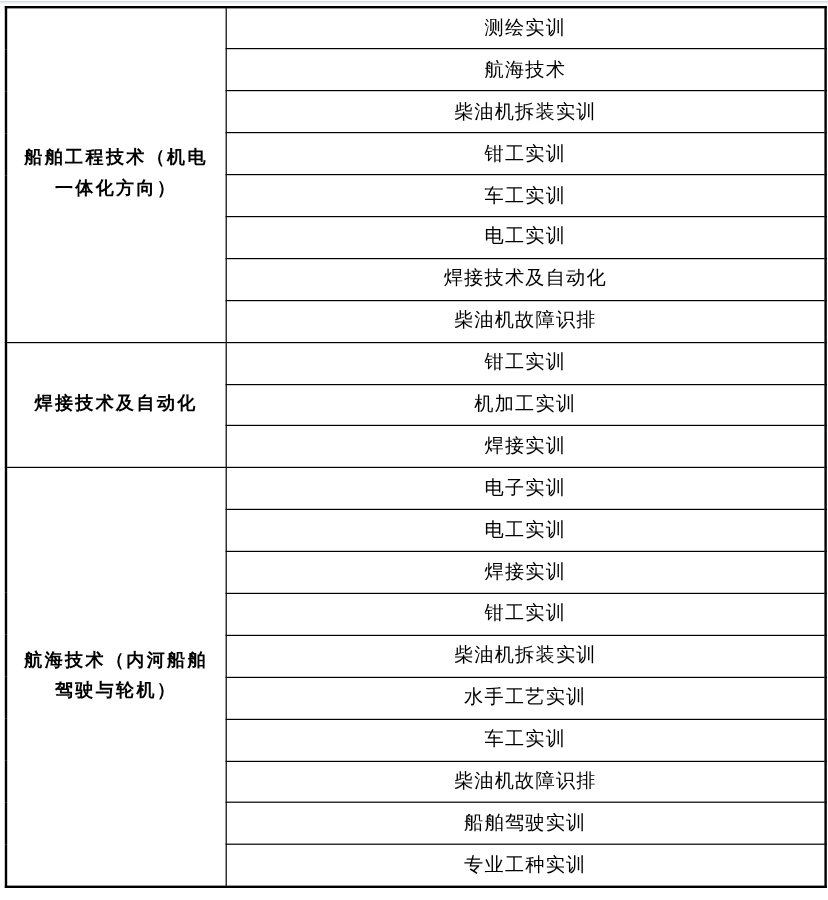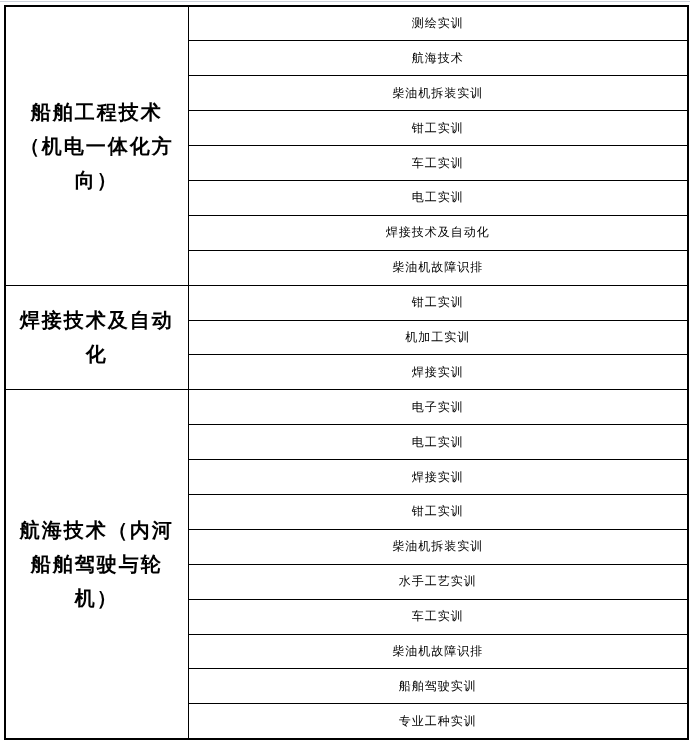--- a/index.html
+++ b/index.html
@@ -41,29 +41,29 @@
   col.course-col  { width: 500px; }
   td {
     border: 1px solid #000000;
     height: 34.9px;
     padding: 0 4px;
     text-align: center;
     vertical-align: middle;
     overflow: hidden;
   }
   td.program-cell {
-    font-size: 20px;
+    font-size: 15px;
     font-weight: bold;
     letter-spacing: 2px;
     line-height: 1.7;
     word-break: break-all;
     padding: 0 6px;
   }
   td.course-cell {
-    font-size: 12px;
+    font-size: 16px;
     font-weight: normal;
     letter-spacing: 1px;
   }
 </style>
 </head>
 <body>
 
 <div class="page">
   <div class="top-strip"></div>
 

